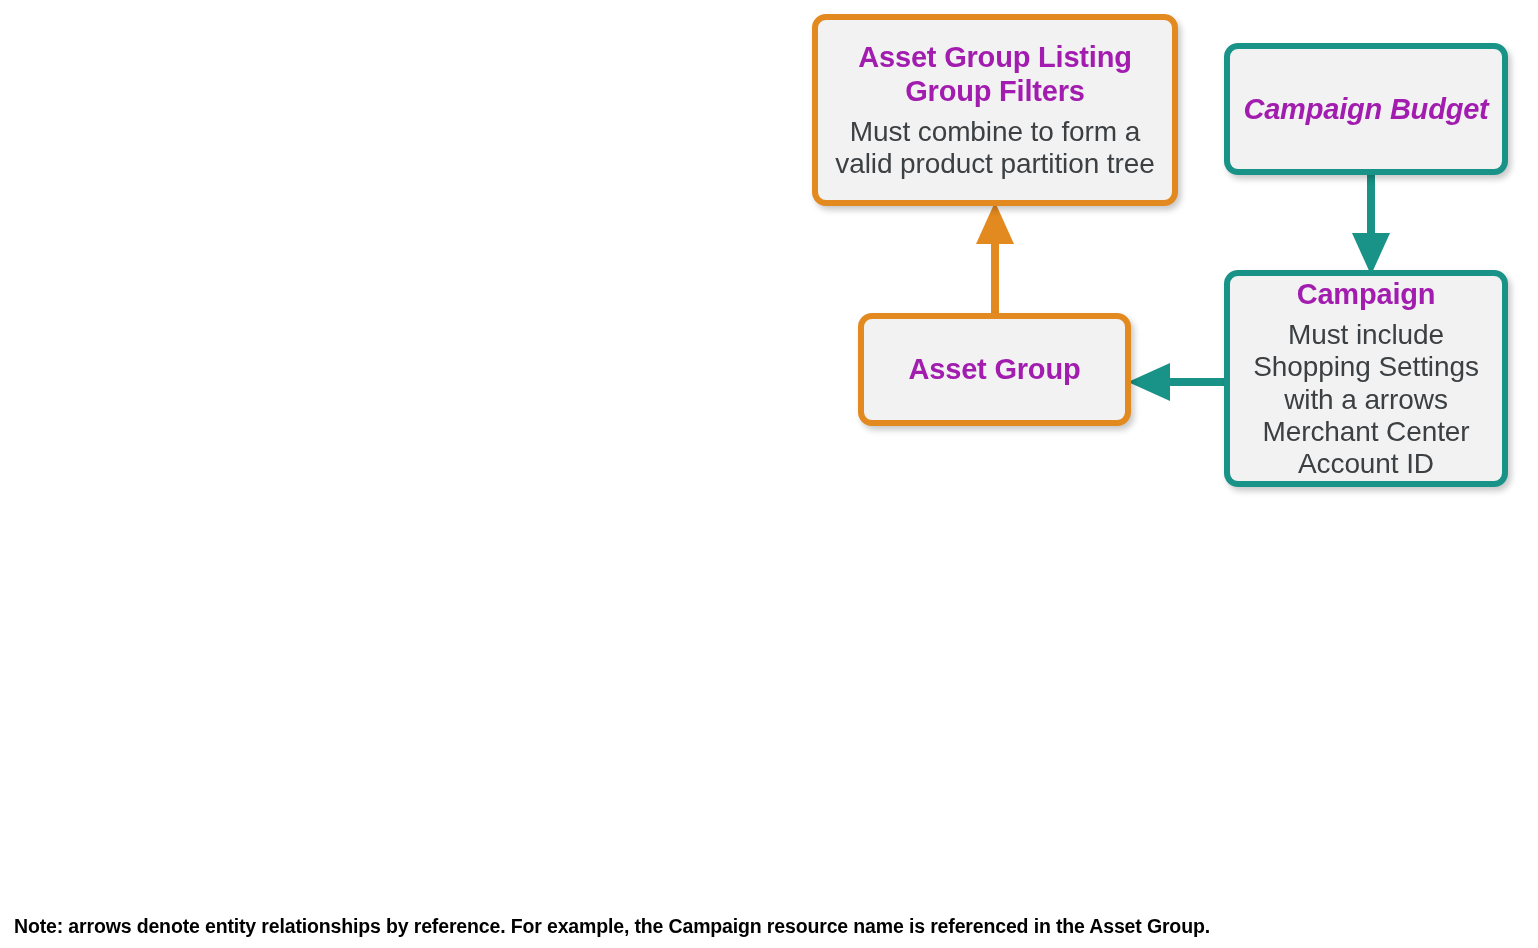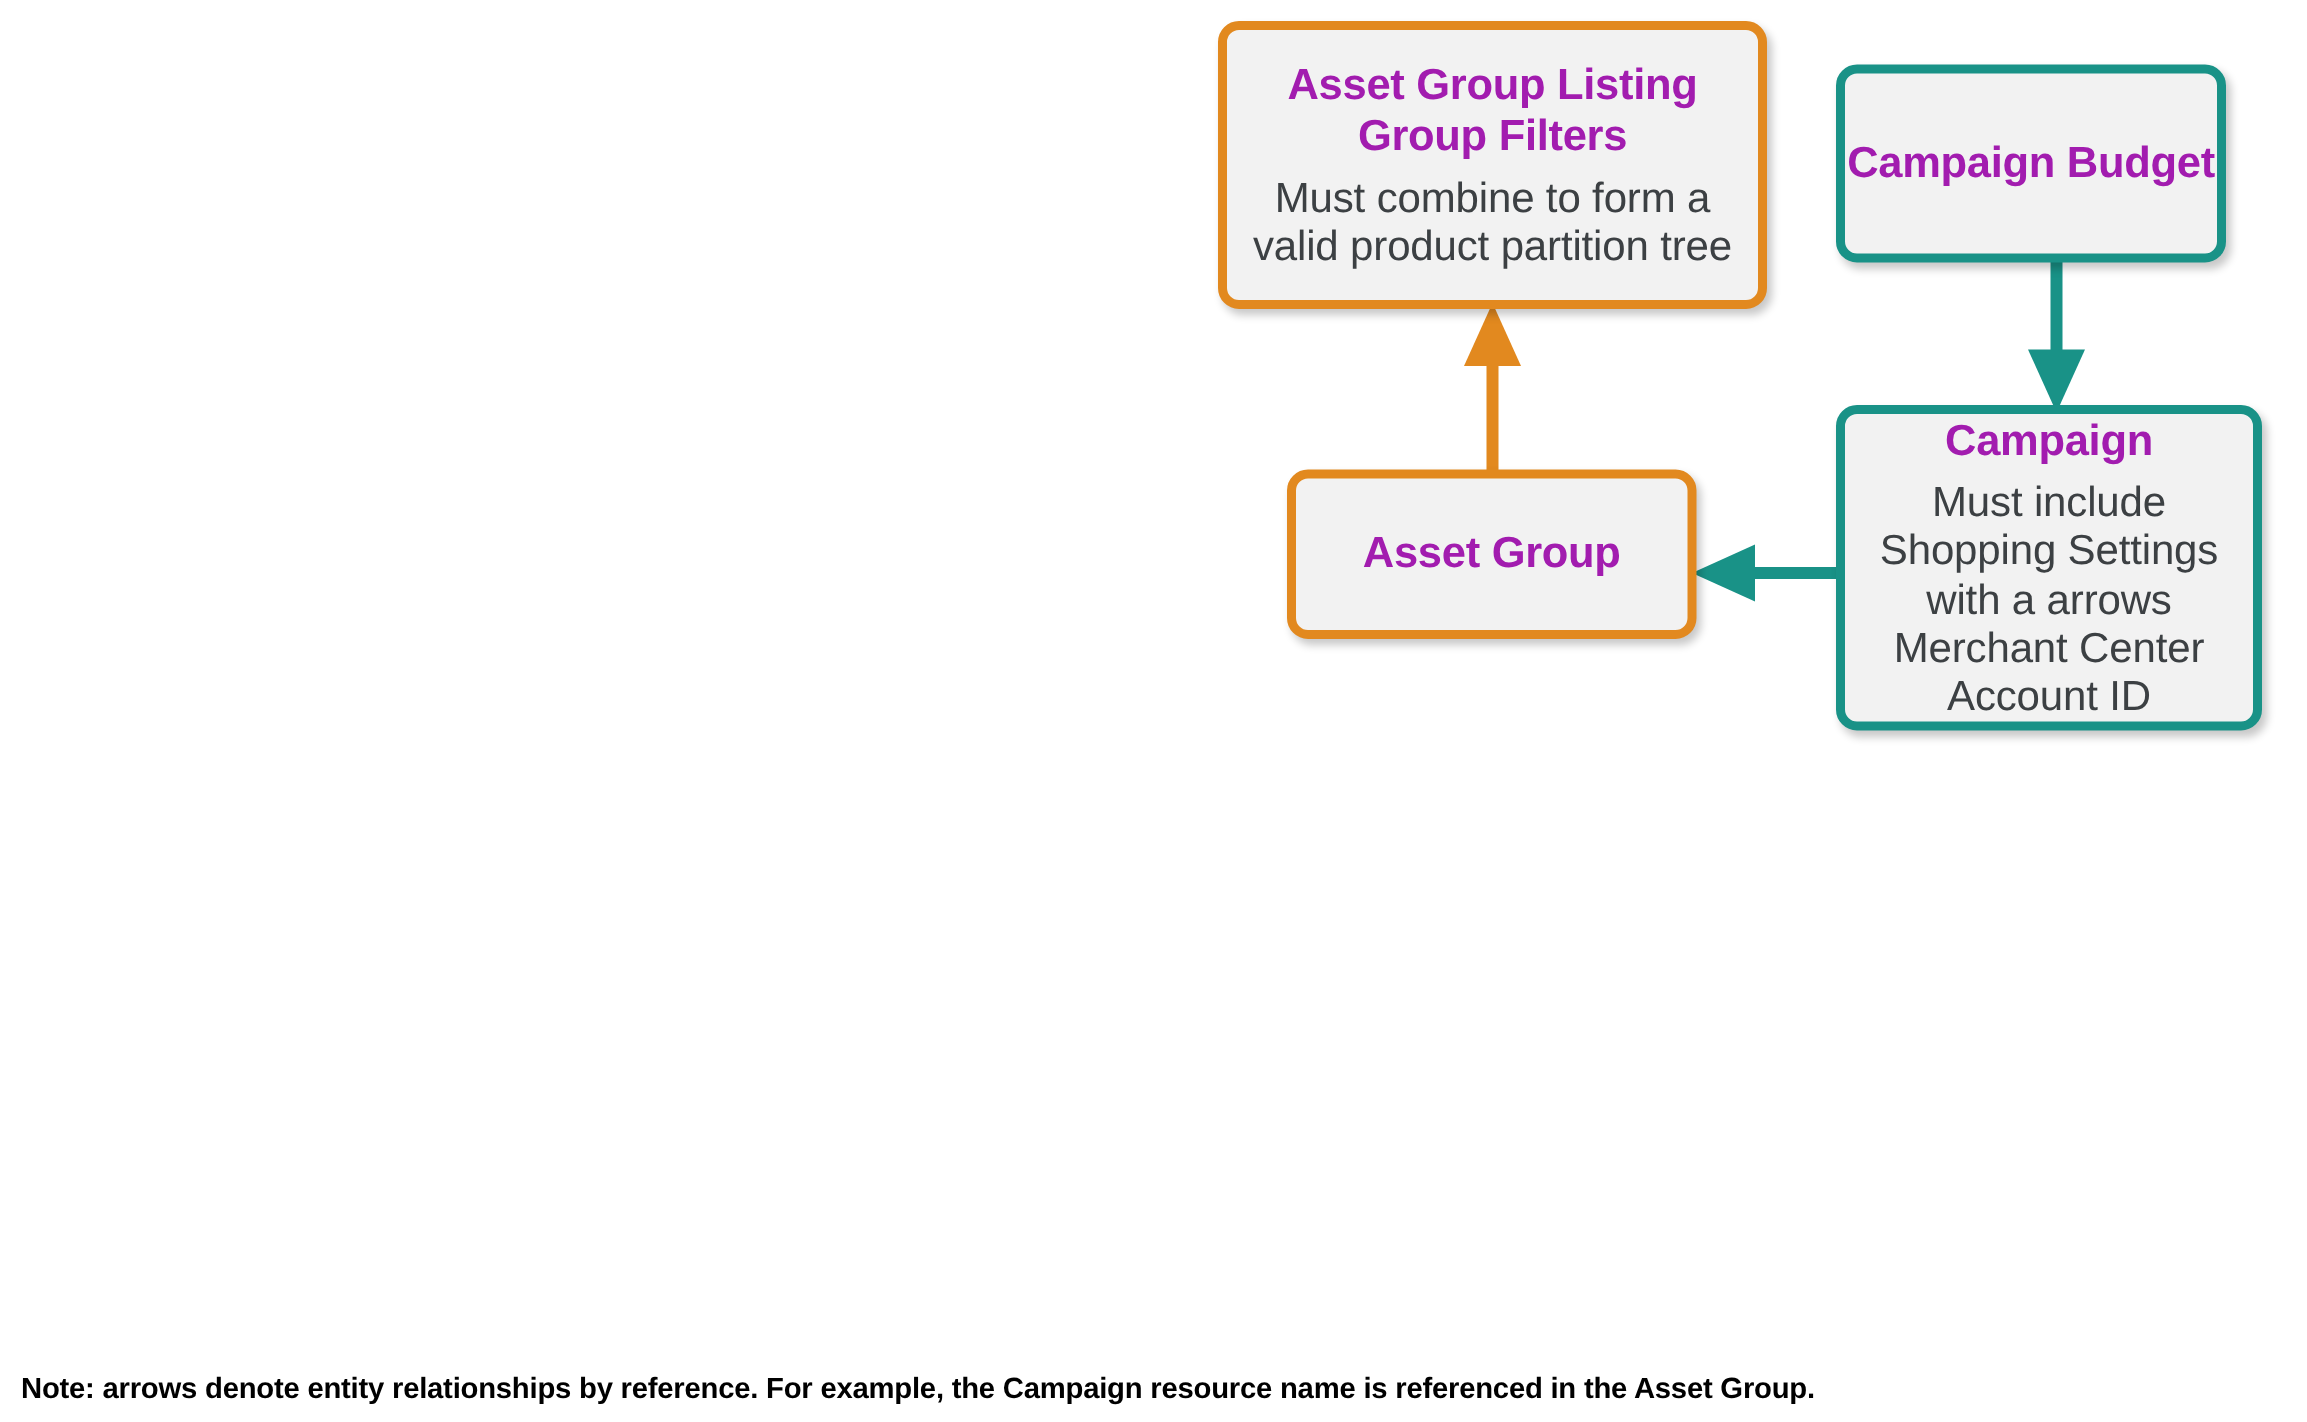--- a/index.html
+++ b/index.html
@@ -51,21 +51,21 @@
     font-size: 28px;
     font-weight: normal;
     color: #3C4043;
     line-height: 1.15;
     margin-top: 8px;
     letter-spacing: -0.1px;
   }
 
   
   #node-aglgf    { left: 812px;  top: 14px;  width: 366px; height: 192px; padding: 0 14px; }
-  #node-budget   { left: 1224px; top: 43px;  width: 260px; height: 132px; }
+  #node-budget   { left: 1224px; top: 43px;  width: 284px; height: 132px; font-style: italic; }
   #node-assetgrp { left: 858px;  top: 313px; width: 273px; height: 113px; }
   #node-campaign { left: 1224px; top: 270px; width: 284px; height: 217px; padding: 12px 10px; }
 
   
   .edge { position: absolute; z-index: 1; }
   #edge-assetgrp-to-aglgf  { left: 960px;  top: 196px; width: 70px;  height: 128px; }
   #edge-budget-to-campaign { left: 1336px; top: 165px; width: 70px;  height: 116px; }
   #edge-campaign-to-assetgrp { left: 1118px; top: 352px; width: 120px; height: 60px; }
 
   

